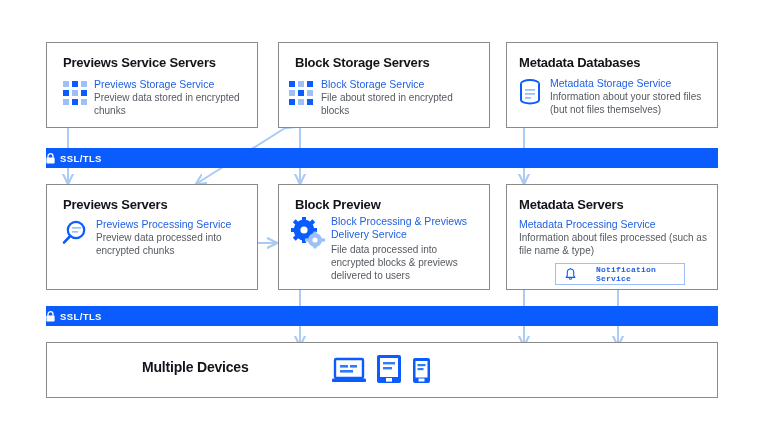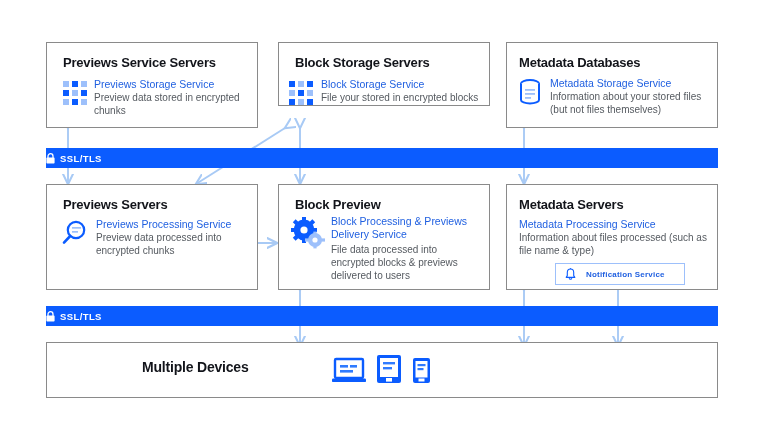--- a/index.html
+++ b/index.html
@@ -20,22 +20,22 @@
 
   .icon-wrap{position:absolute;}
 
   
   .ssl{position:absolute;background:#0b5cff;display:flex;align-items:center;
        gap:5px;}
   .ssl-label{color:#ffffff;font-size:9.5px;font-weight:bold;letter-spacing:.4px;}
 
   
   .notif{position:absolute;border:1px solid #9dc0fb;background:#fff;
-         display:flex;align-items:center;gap:10px;box-sizing:border-box;
-         padding:0 9px;}
+         display:flex;align-items:center;gap:20px;box-sizing:border-box;
+         padding:0 9px;font-family:Liberation Mono, monospace;}
   .notif-label{color:#1f5fe0;font-size:8px;font-weight:bold;letter-spacing:.2px;}
 
   
   .devices{position:absolute;display:flex;align-items:flex-end;gap:10px;}
 
   svg{display:block;overflow:visible;}
   .arrows{position:absolute;left:0;top:0;pointer-events:none;}
 </style>
 </head>
 <body>
@@ -83,38 +83,38 @@
         <rect x="9" y="18" width="6" height="6" fill="#0b5cff"></rect>
         <rect x="18" y="18" width="6" height="6" fill="#9dc0fb"></rect>
       </svg>
     </div>
     <div class="svc" style="left:47px;top:35px;width:150px;">
       <div class="svc-name">Previews Storage Service</div>
       <div class="svc-desc">Preview data stored in encrypted chunks</div>
     </div>
   </div>
 
-  <div class="box" style="left:278px;top:42px;width:212px;height:64px;">
+  <div class="box" style="left:278px;top:42px;width:212px;height:86px;">
     <div class="box-title" style="left:16px;top:12px;font-size:13px;">Block Storage Servers</div>
     <div class="icon-wrap" style="left:10px;top:38px;width:24px;height:24px;">
       <svg width="24" height="24" viewBox="0 0 24 24">
         <rect x="0" y="0" width="6" height="6" fill="#0b5cff"></rect>
         <rect x="9" y="0" width="6" height="6" fill="#9dc0fb"></rect>
         <rect x="18" y="0" width="6" height="6" fill="#0b5cff"></rect>
         <rect x="0" y="9" width="6" height="6" fill="#9dc0fb"></rect>
         <rect x="9" y="9" width="6" height="6" fill="#0b5cff"></rect>
         <rect x="18" y="9" width="6" height="6" fill="#9dc0fb"></rect>
         <rect x="0" y="18" width="6" height="6" fill="#0b5cff"></rect>
         <rect x="9" y="18" width="6" height="6" fill="#9dc0fb"></rect>
         <rect x="18" y="18" width="6" height="6" fill="#0b5cff"></rect>
       </svg>
     </div>
     <div class="svc" style="left:42px;top:35px;width:162px;">
       <div class="svc-name">Block Storage Service</div>
-      <div class="svc-desc">File your stored in encrypted blocks</div>
+      <div class="svc-desc">File about stored in encrypted blocks</div>
     </div>
   </div>
 
   <div class="box" style="left:506px;top:42px;width:212px;height:86px;">
     <div class="box-title" style="left:12px;top:12px;font-size:13px;">Metadata Databases</div>
     <div class="icon-wrap" style="left:12px;top:36px;width:22px;height:26px;">
       <svg width="22" height="26" viewBox="0 0 22 26">
         <ellipse cx="11" cy="4.5" rx="9" ry="3.4" fill="#fff" stroke="#0b5cff" stroke-width="2"></ellipse>
         <path d="M2,4.5 L2,21 a9,3.4 0 0 0 18,0 L20,4.5" fill="#fff" stroke="#0b5cff" stroke-width="2"></path>
         <rect x="6" y="10" width="10" height="1.8" fill="#9dc0fb"></rect>

